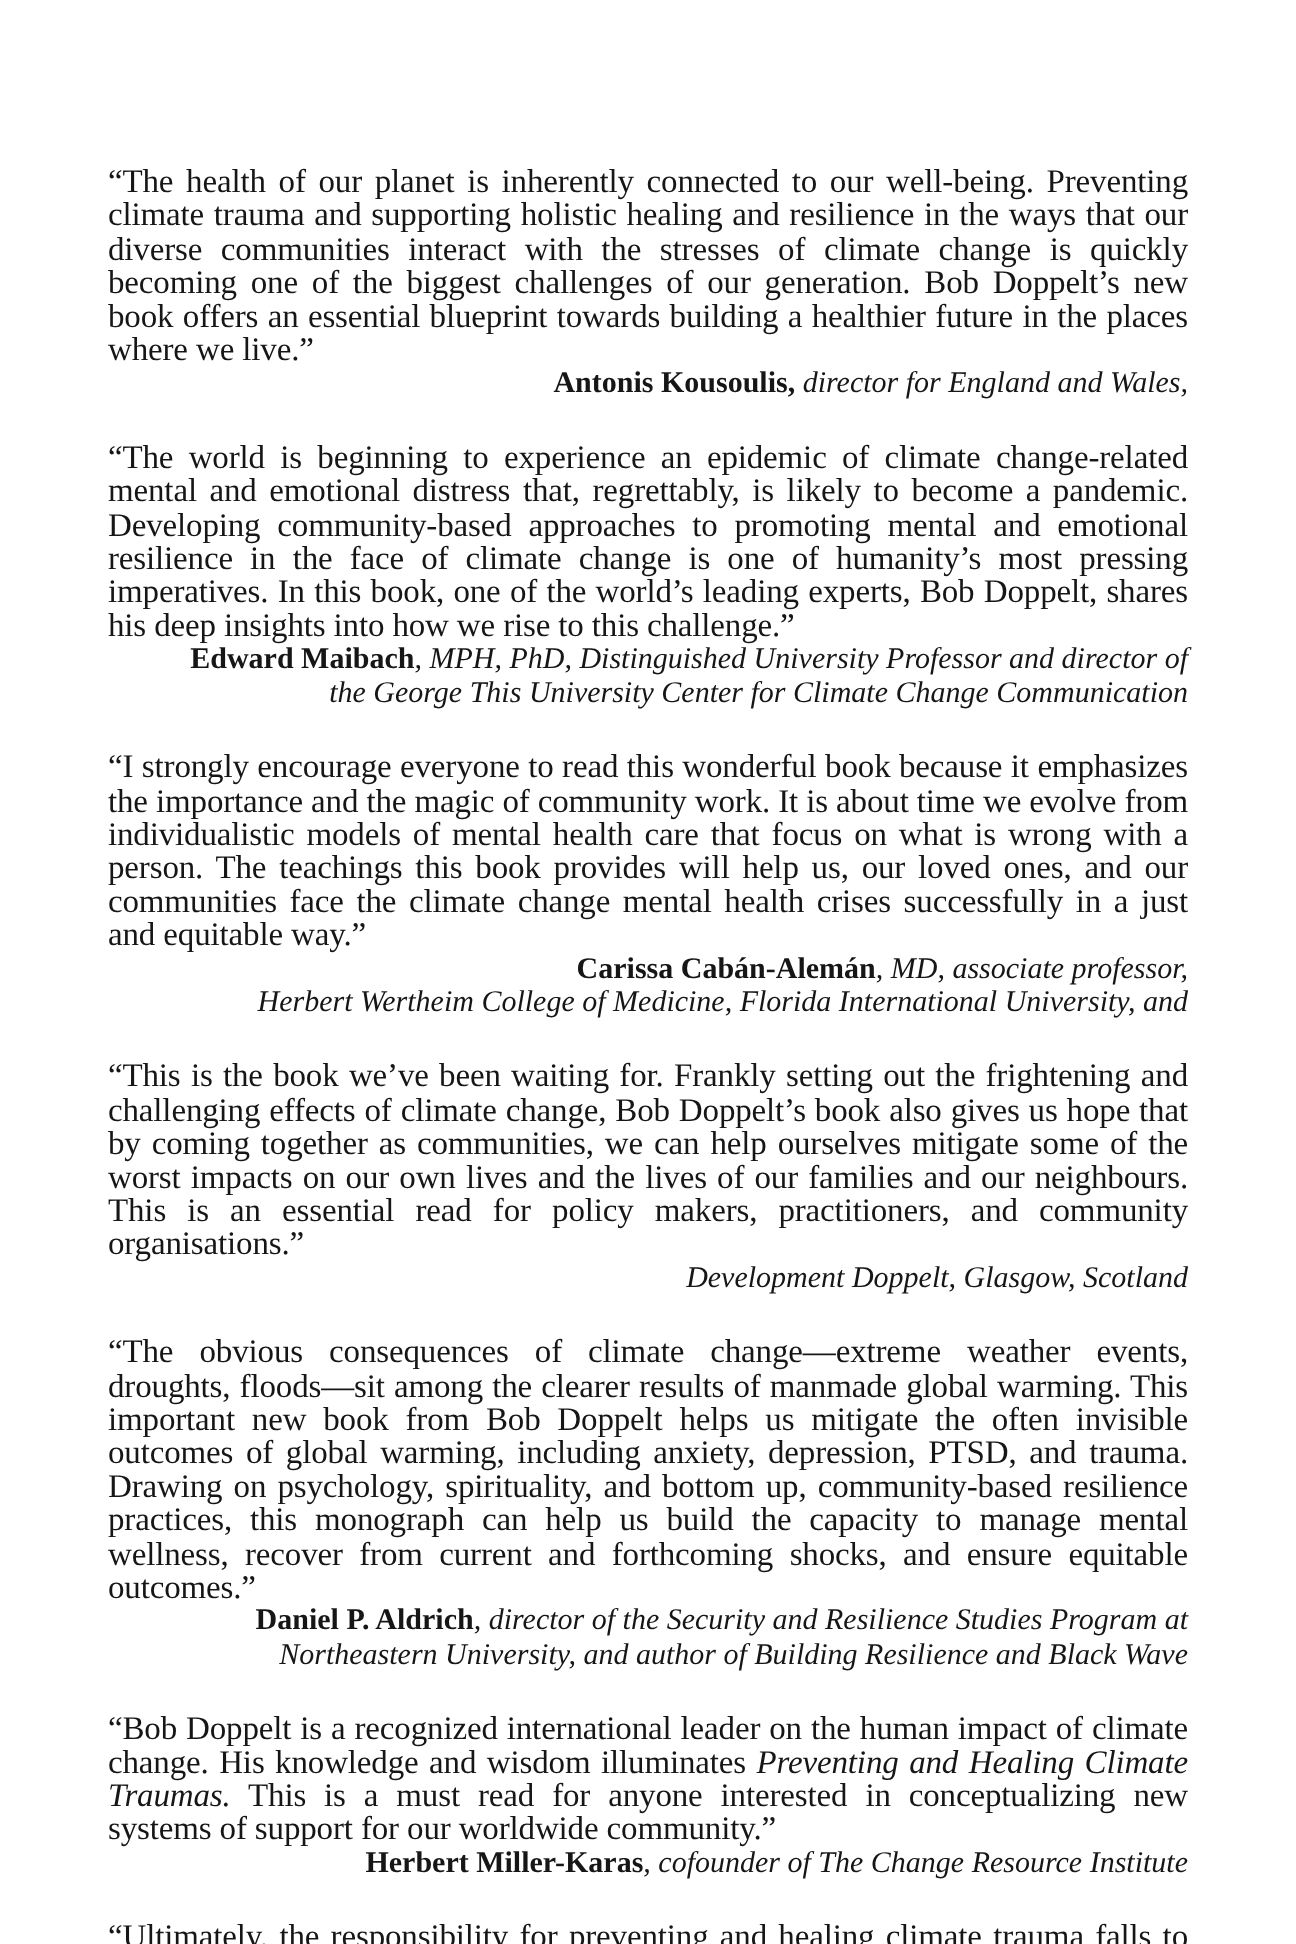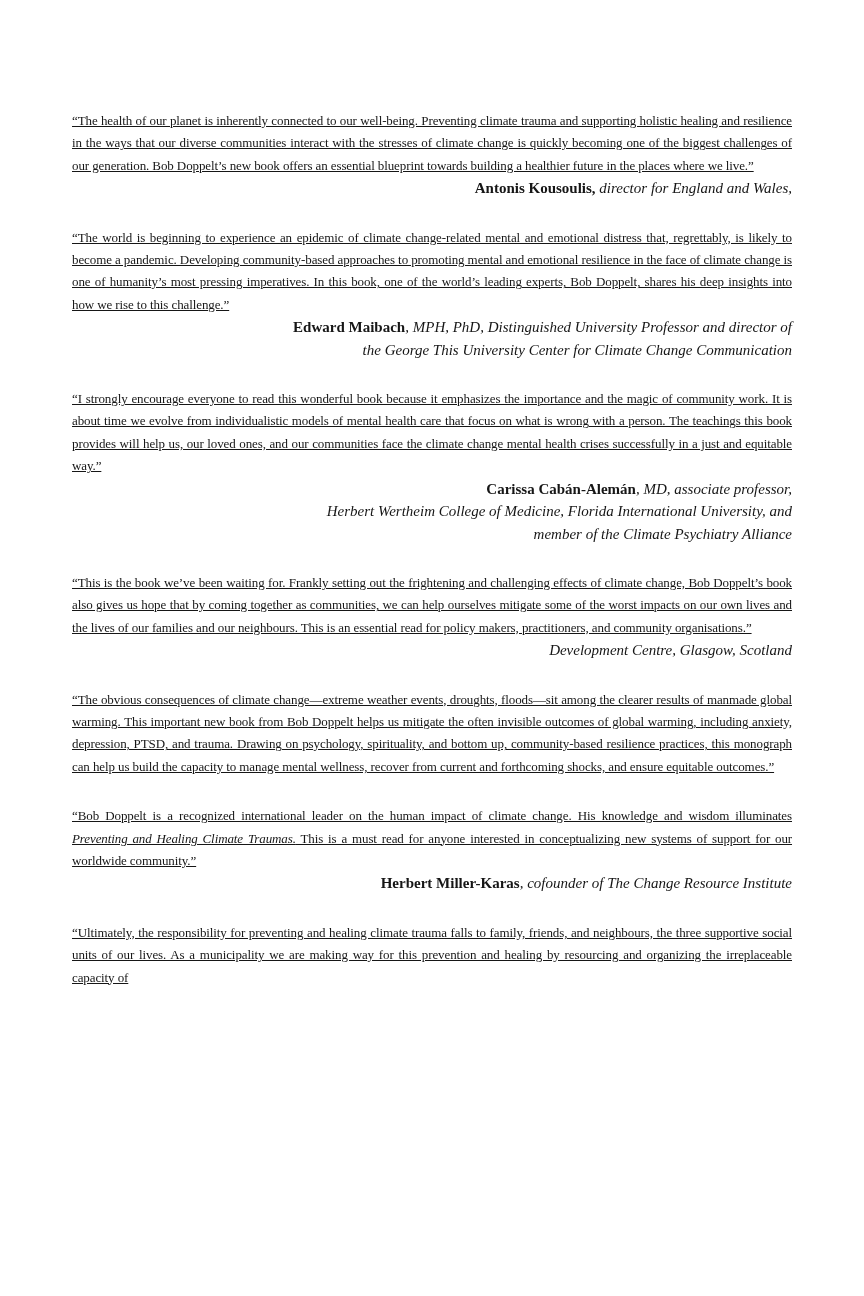--- a/index.html
+++ b/index.html
@@ -23,28 +23,27 @@
     left: 72px;
     width: 720px;
   }
   .quote {
     margin: 0 0 27px 0;
   }
   .quote p {
     margin: 0;
   }
   .body-text {
-    font-size: 13px;
+    font-size: 22px;
     line-height: 22.4px;
     letter-spacing: -0.1px;
     text-align: justify;
-    text-decoration: underline;
   }
   .attr {
-    font-size: 15px;
+    font-size: 20px;
     line-height: 22.4px;
     text-align: right;
   }
   .attr .line {
     display: block;
   }
   .name {
     font-weight: 700;
   }
   .role, .it {
@@ -70,33 +69,36 @@
         <span class="line"><span class="name">Edward Maibach</span><span class="role">, MPH, PhD, Distinguished University Professor and director of</span></span>
         <span class="line role">the George This University Center for Climate Change Communication</span>
       </p>
     </article>
 
     <article class="quote">
       <p class="body-text"><span>“I strongly encourage everyone to read this wonderful book because it emphasizes the importance and the magic of community work. It is about time we evolve from individualistic models of mental health care that focus on what is wrong with a person. The teachings this book provides will help us, our loved ones, and our communities face the climate change mental health crises successfully in a just and equitable way.”</span></p>
       <p class="attr">
         <span class="line"><span class="name">Carissa Cabán-Alemán</span><span class="role">, MD, associate professor,</span></span>
         <span class="line role">Herbert Wertheim College of Medicine, Florida International University, and</span>
-        <span class="line role">member of the Climate Psychiatry Alliance</span>
       </p>
     </article>
 
     <article class="quote">
       <p class="body-text"><span>“This is the book we’ve been waiting for. Frankly setting out the frightening and challenging effects of climate change, Bob Doppelt’s book also gives us hope that by coming together as communities, we can help ourselves mitigate some of the worst impacts on our own lives and the lives of our families and our neighbours. This is an essential read for policy makers, practitioners, and community organisations.”</span></p>
       <p class="attr">
-        <span class="line role">Development Centre, Glasgow, Scotland</span>
+        <span class="line role">Development Doppelt, Glasgow, Scotland</span>
       </p>
     </article>
 
     <article class="quote">
       <p class="body-text"><span>“The obvious consequences of climate change—extreme weather events, droughts, floods—sit among the clearer results of manmade global warming. This important new book from Bob Doppelt helps us mitigate the often invisible outcomes of global warming, including anxiety, depression, PTSD, and trauma. Drawing on psychology, spirituality, and bottom up, community-based resilience practices, this monograph can help us build the capacity to manage mental wellness, recover from current and forthcoming shocks, and ensure equitable outcomes.”</span></p>
+      <p class="attr">
+        <span class="line"><span class="name">Daniel P. Aldrich</span><span class="role">, director of the Security and Resilience Studies Program at</span></span>
+        <span class="line role">Northeastern University, and author of Building Resilience and Black Wave</span>
+      </p>
     </article>
 
     <article class="quote">
       <p class="body-text"><span>“Bob Doppelt is a recognized international leader on the human impact of climate change. His knowledge and wisdom illuminates </span><span class="it">Preventing and Healing Climate Traumas.</span><span> This is a must read for anyone interested in conceptualizing new systems of support for our worldwide community.”</span></p>
       <p class="attr">
         <span class="line"><span class="name">Herbert Miller-Karas</span><span class="role">, cofounder of The Change Resource Institute</span></span>
       </p>
     </article>
 
     <article class="quote">

